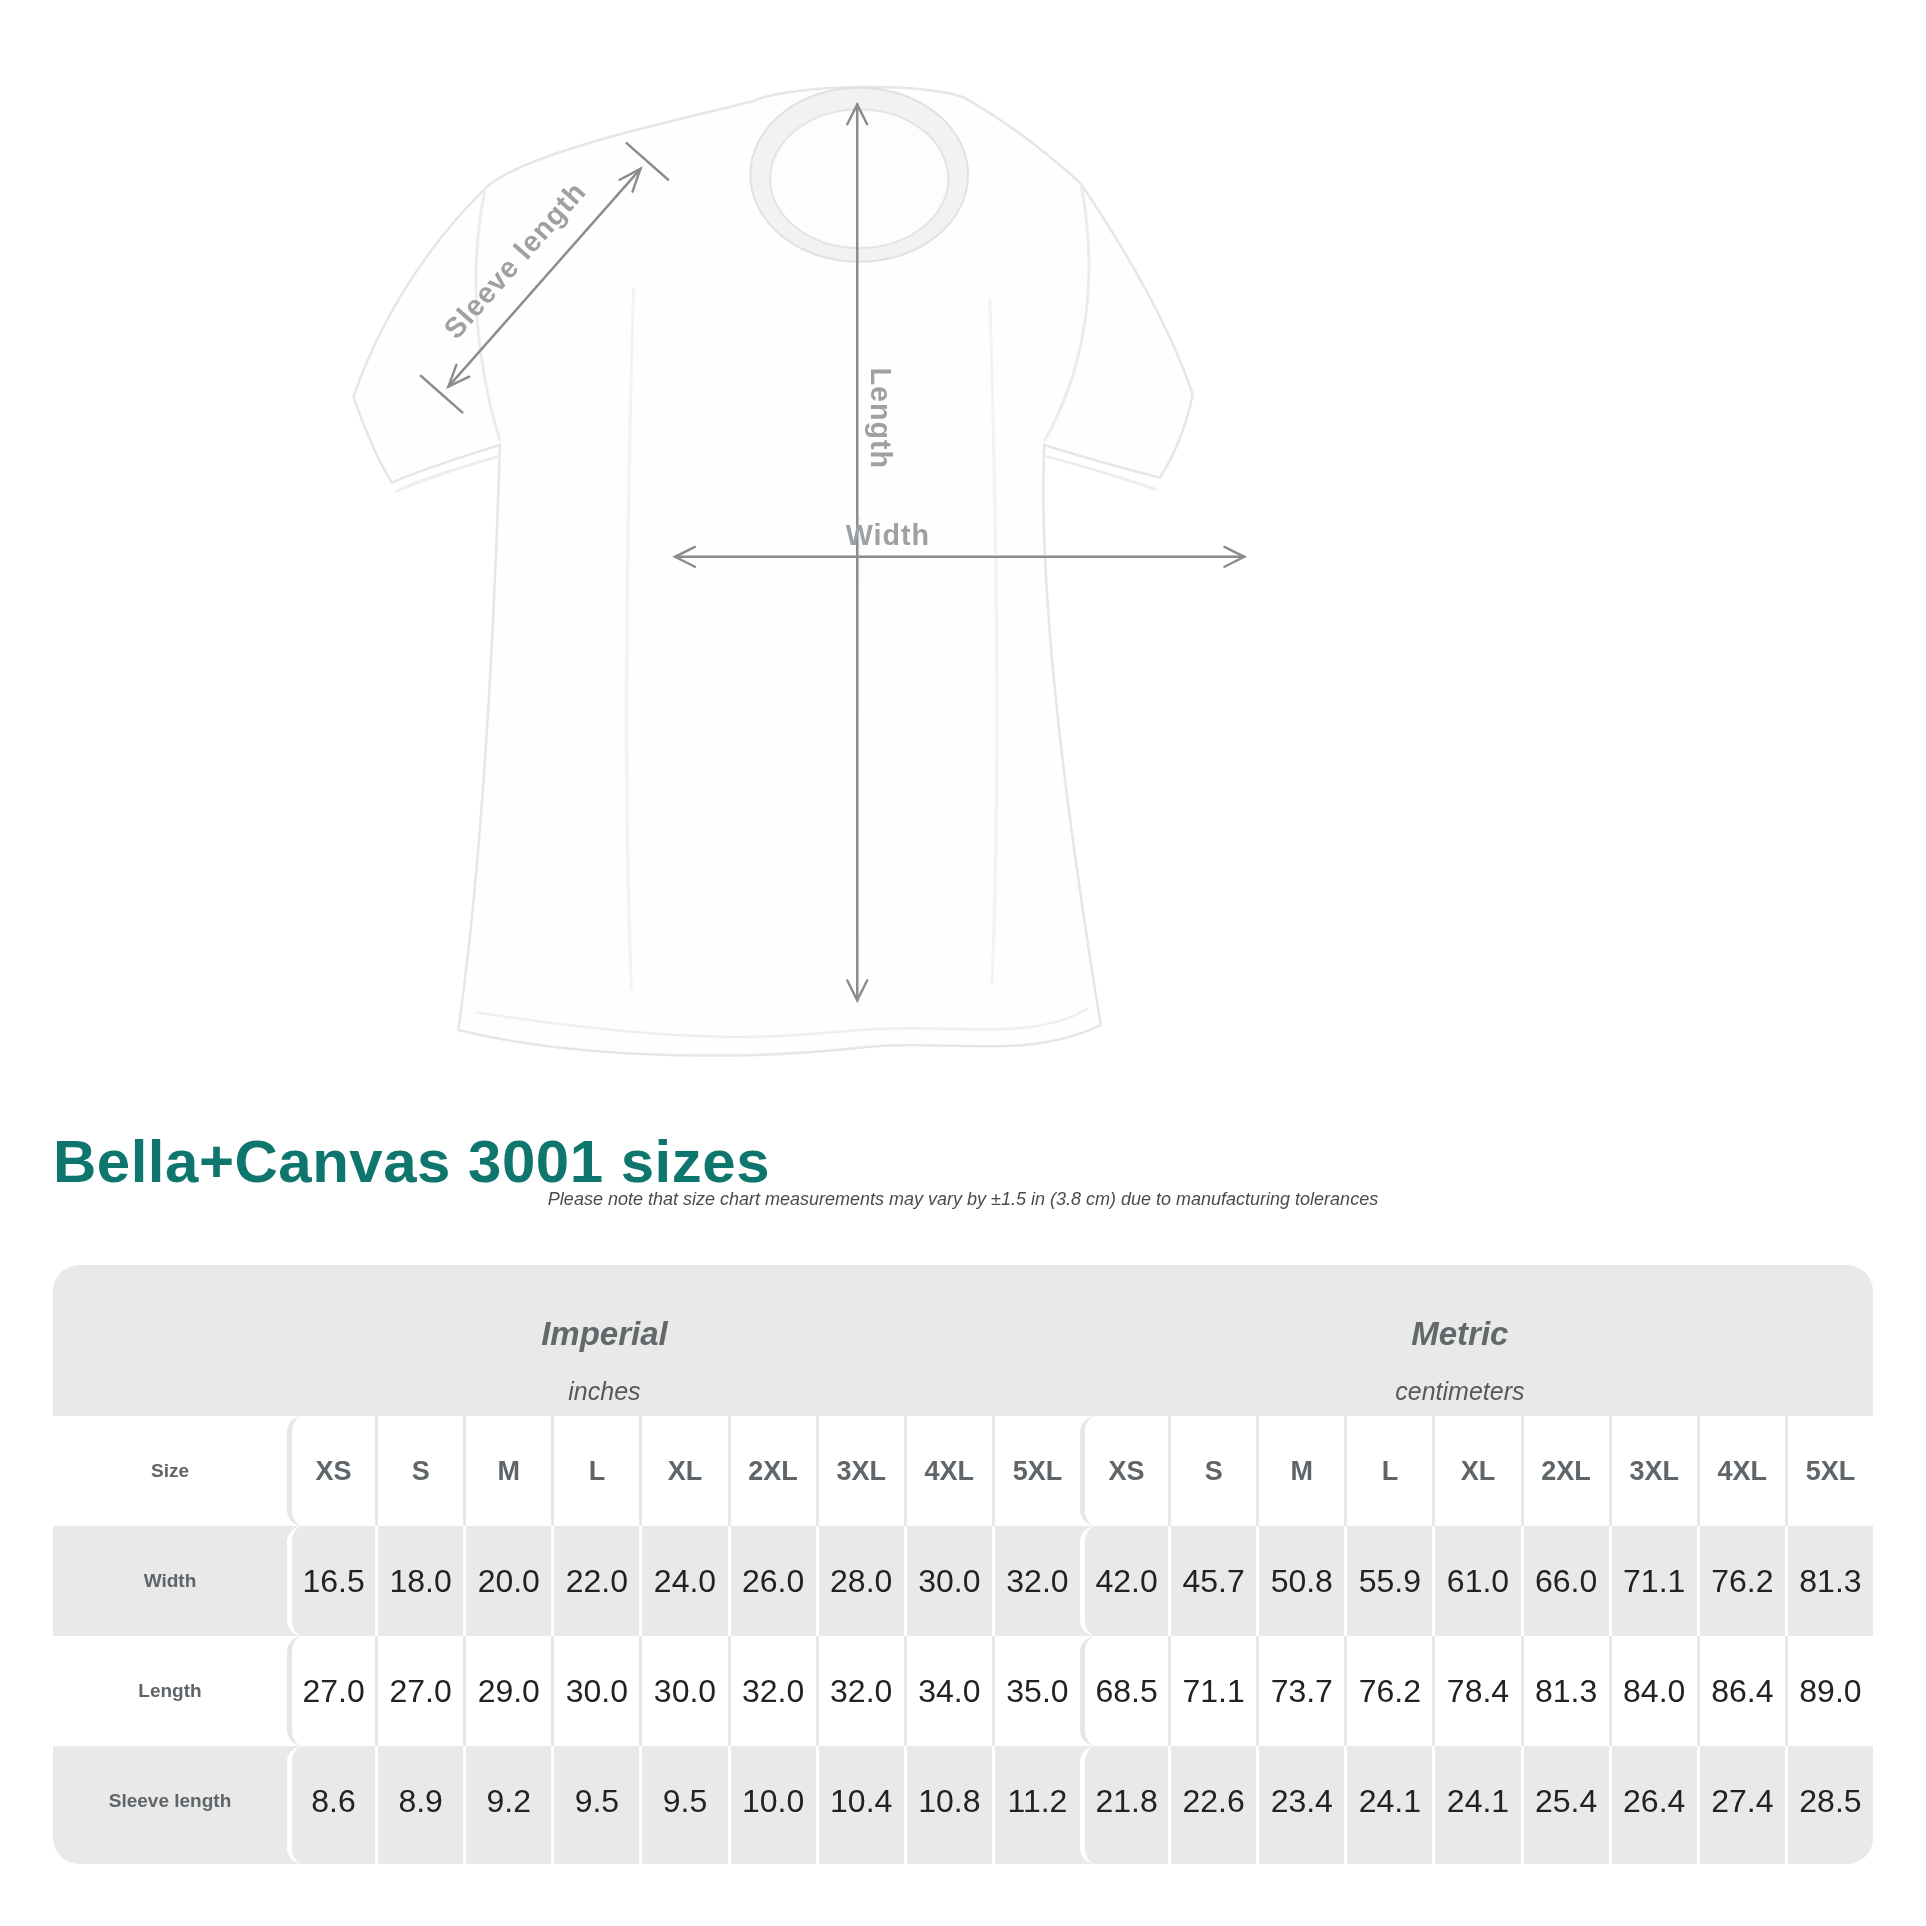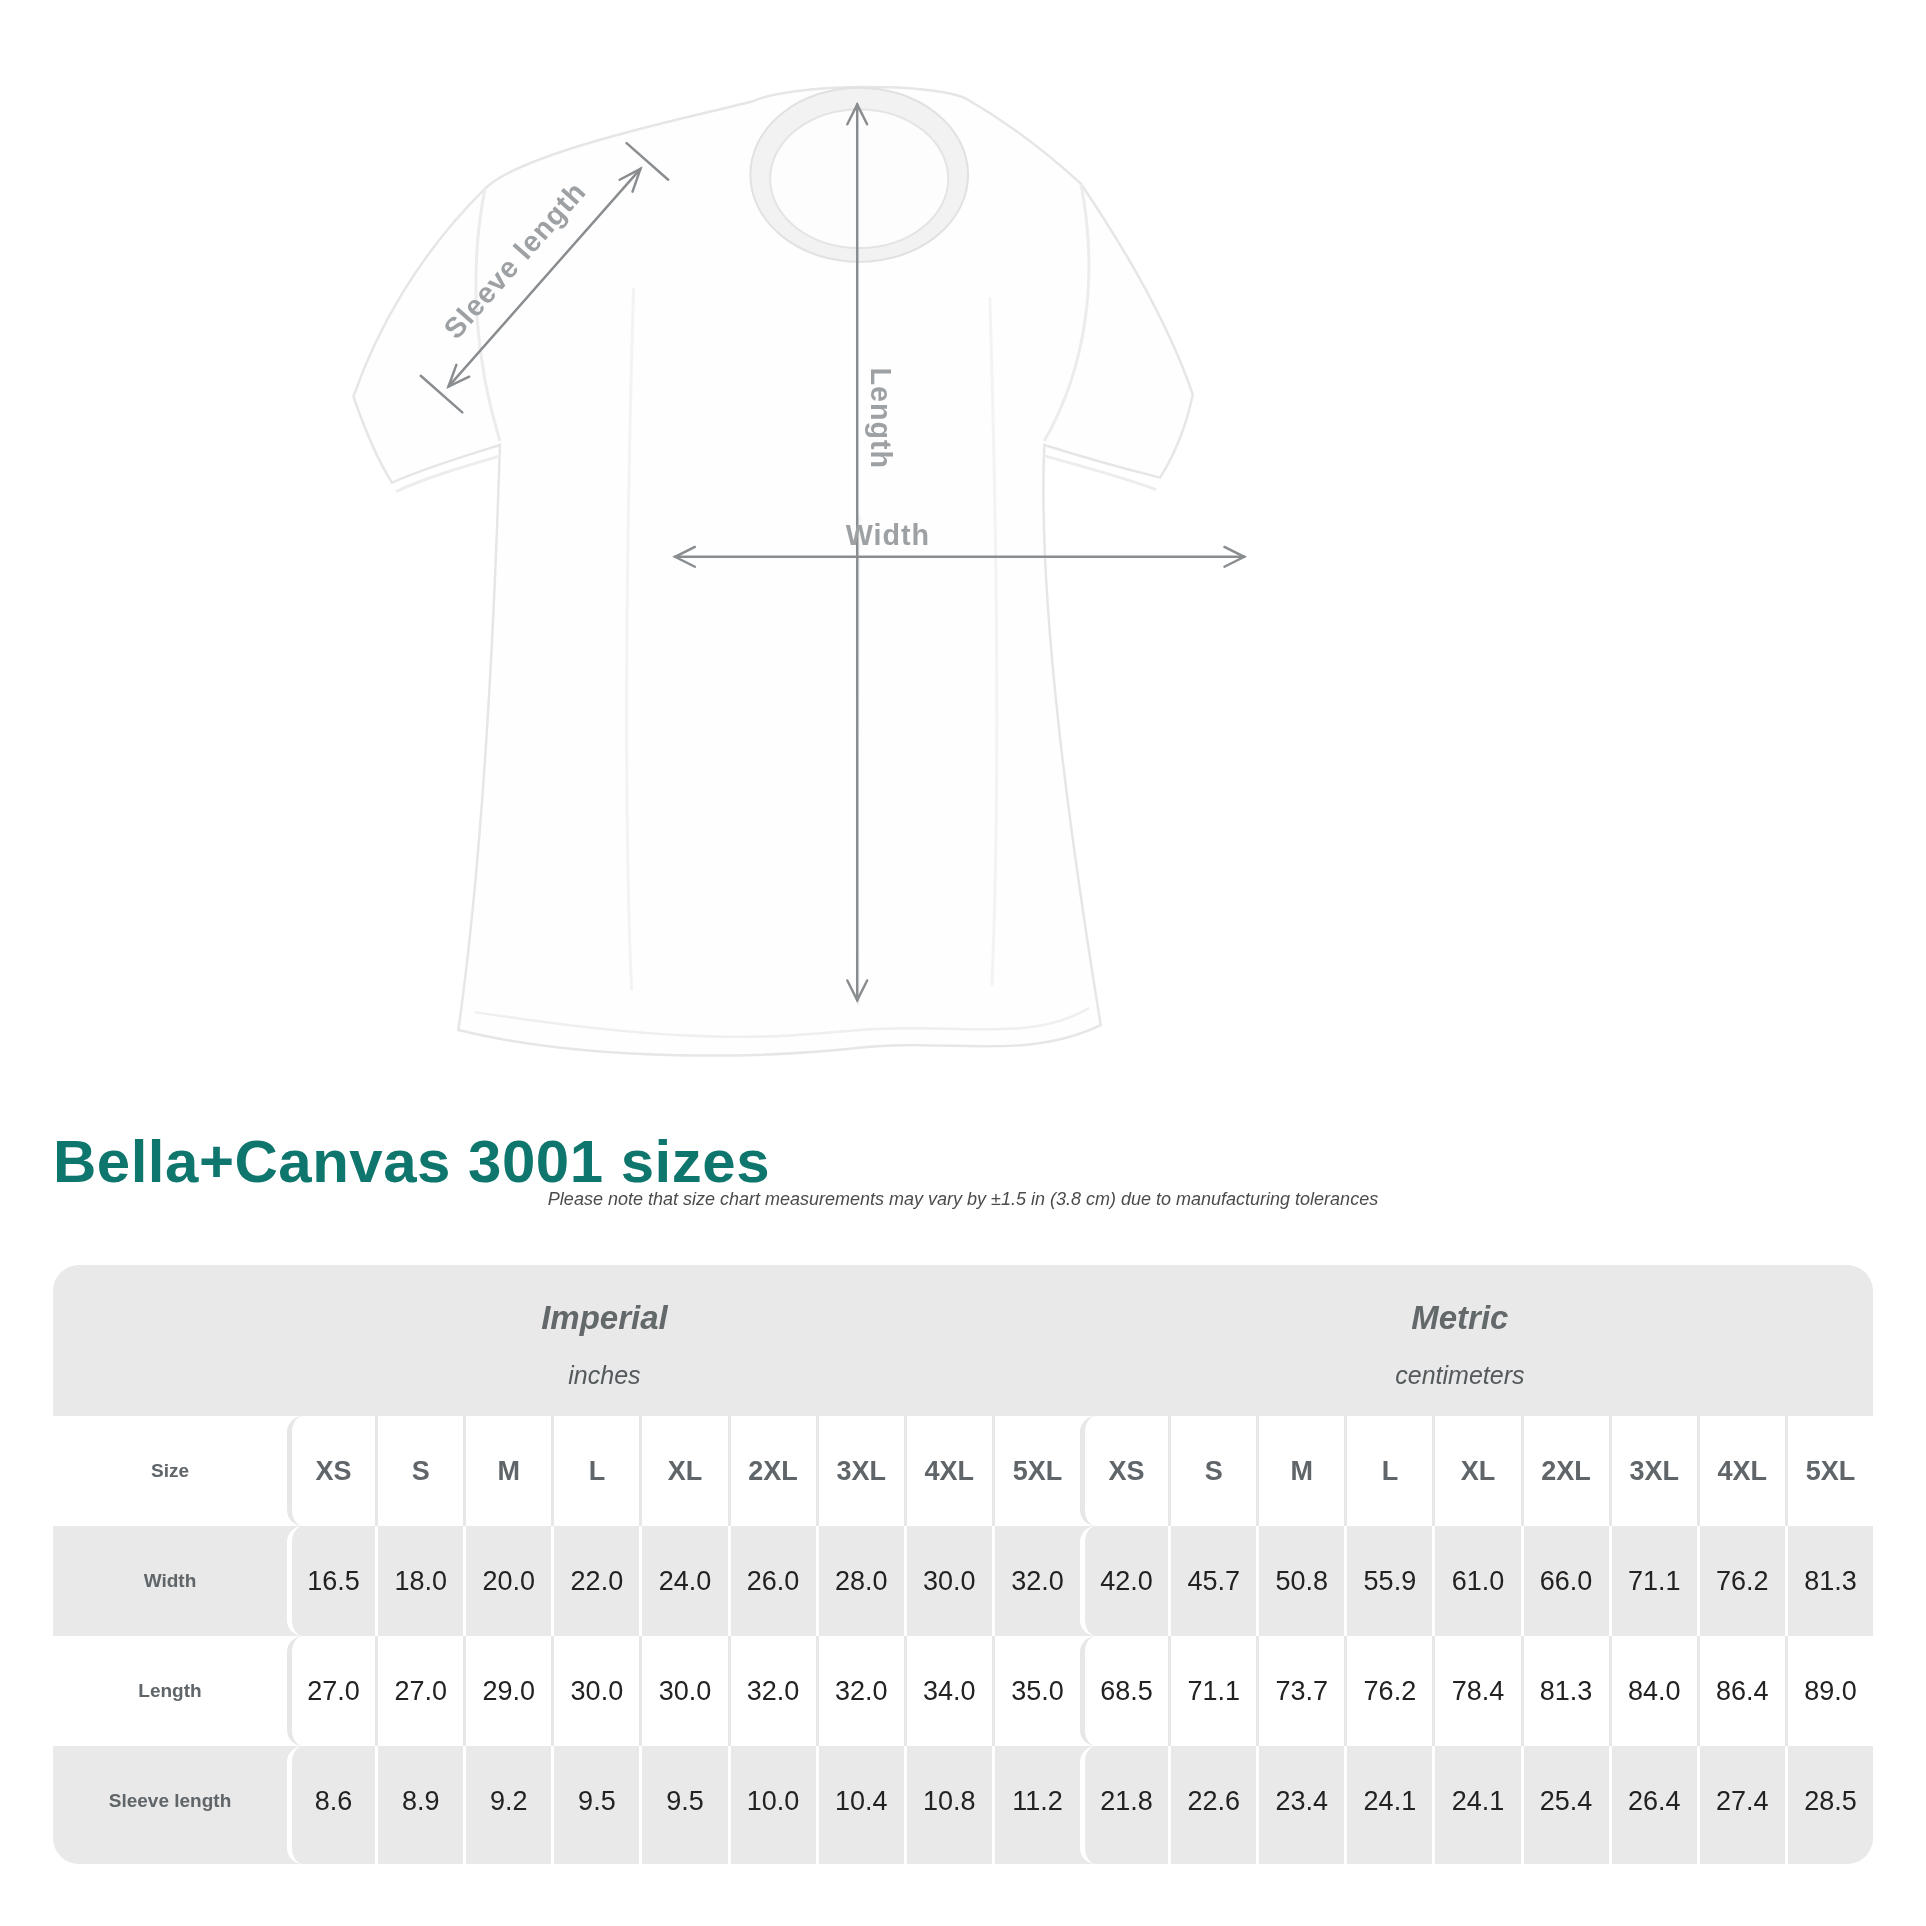--- a/index.html
+++ b/index.html
@@ -19,37 +19,37 @@
     position: absolute; left: 53px; top: 1189px; width: 1820px;
     text-align: center; font-size: 18px; font-style: italic; color: #4b4b4b;
   }
 
   
   .size-table {
     position: absolute; left: 53px; top: 1265px; width: 1820px; height: 599px;
     border-radius: 26px; overflow: hidden; display: flex; flex-direction: column;
   }
   .band-header { height: 151px; background: #e9e9e9; position: relative; flex: none; }
-  .unit-group { position: absolute; top: 34px; transform: translateX(-50%); text-align: center; }
+  .unit-group { position: absolute; top: 50px; transform: translateX(-50%); text-align: center; }
   .unit-group.imperial { left: 30.3%; }
   .unit-group.metric   { left: 77.3%; }
   .unit-title { font-size: 33px; font-weight: bold; font-style: italic; color: #63686b; }
   .unit-sub   { font-size: 25px; font-style: italic; color: #54595c; margin-top: 24px; }
 
   .trow { display: grid; grid-template-columns: 234px repeat(18, 1fr); flex: none; }
   .trow.r-size   { height: 110px; background: #ffffff; --sep: #e7e7e7; }
   .trow.r-width  { height: 110px; background: #e9e9e9; --sep: #ffffff; }
   .trow.r-length { height: 110px; background: #ffffff; --sep: #e7e7e7; }
   .trow.r-sleeve { height: 118px; background: #e9e9e9; --sep: #ffffff; }
   .trow.r-sleeve .cell { padding-bottom: 8px; }
 
   .cell { display: flex; align-items: center; justify-content: center; }
   .cell.lab { font-weight: bold; font-size: 19px; color: #5f6569; }
   .cell.hd  { font-weight: bold; font-size: 27px; color: #5f6569; border-left: 3px solid var(--sep); }
-  .cell.val { font-size: 27px; color: #222222; border-left: 3px solid var(--sep); }
+  .cell.val { font-size: 32px; color: #222222; border-left: 3px solid var(--sep); }
   .cell.b   { border-left-width: 5px; border-radius: 16px; }
 </style>
 </head>
 <body>
 
 <div class="shirt-wrap">
   <svg width="970" height="1079" viewBox="0 0 980 1090">
 
     <g>
       <path d="M 460 52

